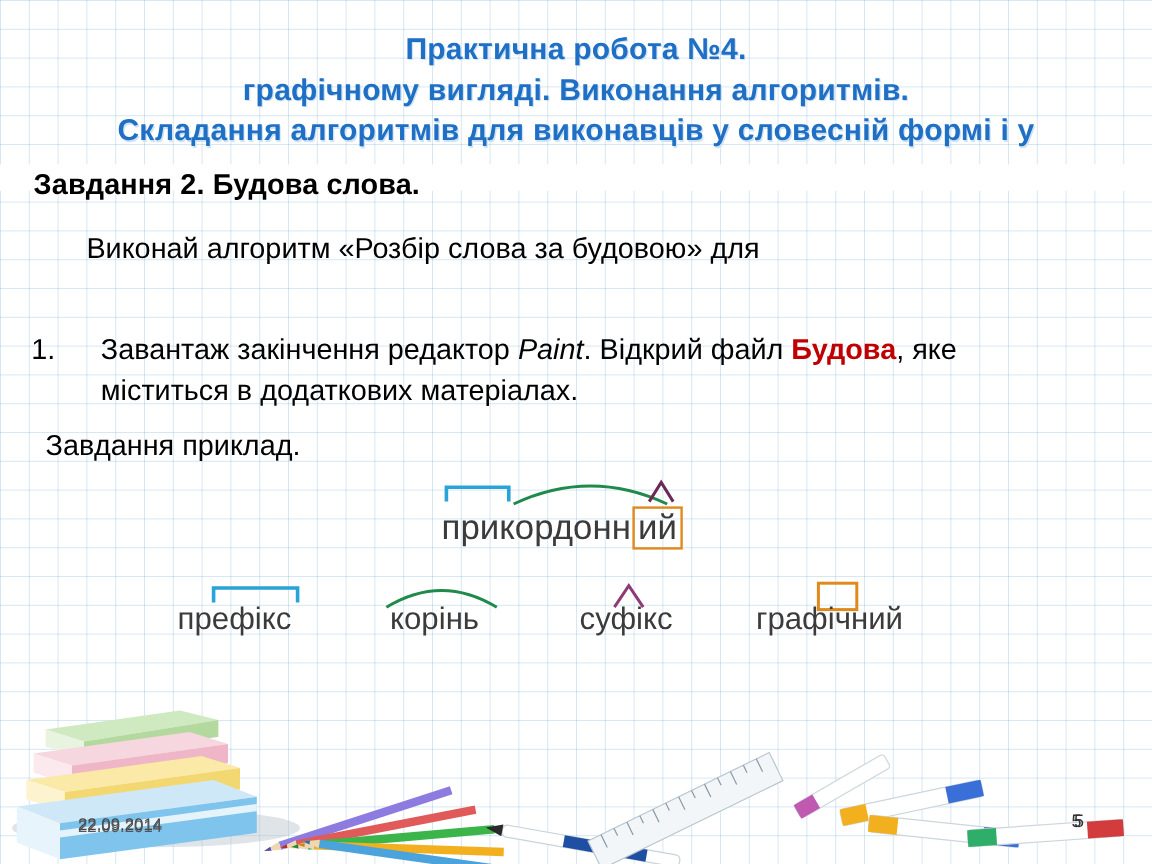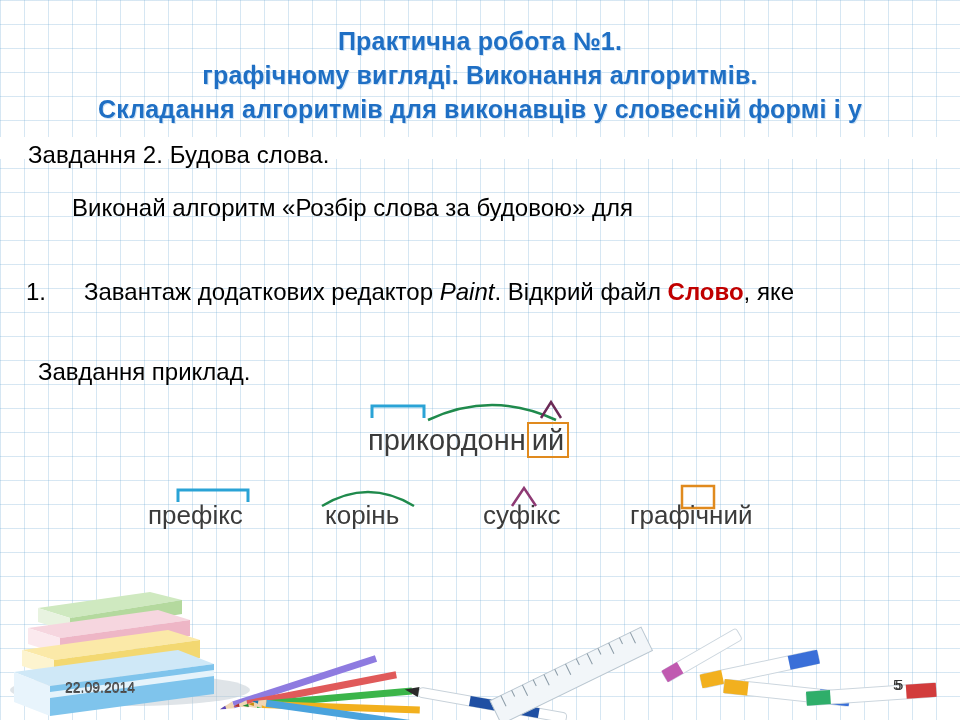--- a/index.html
+++ b/index.html
@@ -39,21 +39,21 @@
   
   #title-mask{
     position:absolute;
     left:0;right:0;top:137px;height:22px;
     background:#ffffff;
   }
 
   
   #task-head{
     position:absolute;left:28px;top:141px;
-    font-size:24px;font-weight:normal;color:#000;
+    font-size:24px;font-weight:bold;color:#000;
     letter-spacing:.1px;
   }
   #para1{
     position:absolute;left:26px;top:191px;width:760px;
     font-size:24px;color:#000;line-height:34px;margin-left:46px;
   }
   #para1 .l2{display:block;margin-left:44px;}
 
   #item1{
     position:absolute;left:26px;top:275px;width:880px;
@@ -107,37 +107,38 @@
 
   
   #photo{position:absolute;left:0;top:540px;width:960px;height:180px;}
 </style>
 </head>
 <body>
 
 <div id="slide">
 
   <div id="title">
-    <span class="ln ln1">Практична робота №1.</span>
+    <span class="ln ln1">Практична робота №4.</span>
     <span class="ln ln3">графічному вигляді. Виконання алгоритмів.</span>
     <span class="ln ln2">Складання алгоритмів для виконавців у словесній формі і у</span>
   </div>
   <div id="title-mask"></div>
 
   <div id="task-head">Завдання 2. Будова слова.</div>
 
   <div id="para1">
     <span>Виконай алгоритм «Розбір слова за будовою» для</span>
   </div>
 
   <div id="item1">
     <span class="num">1.</span>
     <span class="txt">
-      <span>Завантаж додаткових редактор </span><span class="paint">Paint</span><span>. Відкрий файл </span><span class="slovo">Слово</span><span>, яке</span>
+      <span>Завантаж закінчення редактор </span><span class="paint">Paint</span><span>. Відкрий файл </span><span class="slovo">Будова</span><span>, яке</span>
     </span>
+    <span class="l2">міститься в додаткових матеріалах.</span>
   </div>
 
   <div id="para2">Завдання приклад.</div>
 
   <div id="diagram">
 
     <svg width="960" height="60" style="position:absolute;left:0;top:-4px;">
 
       <g>
         <path d="M372,22 L372,10 L424,10 L424,22" fill="none" stroke="#2aa3d6" stroke-width="3"></path>

